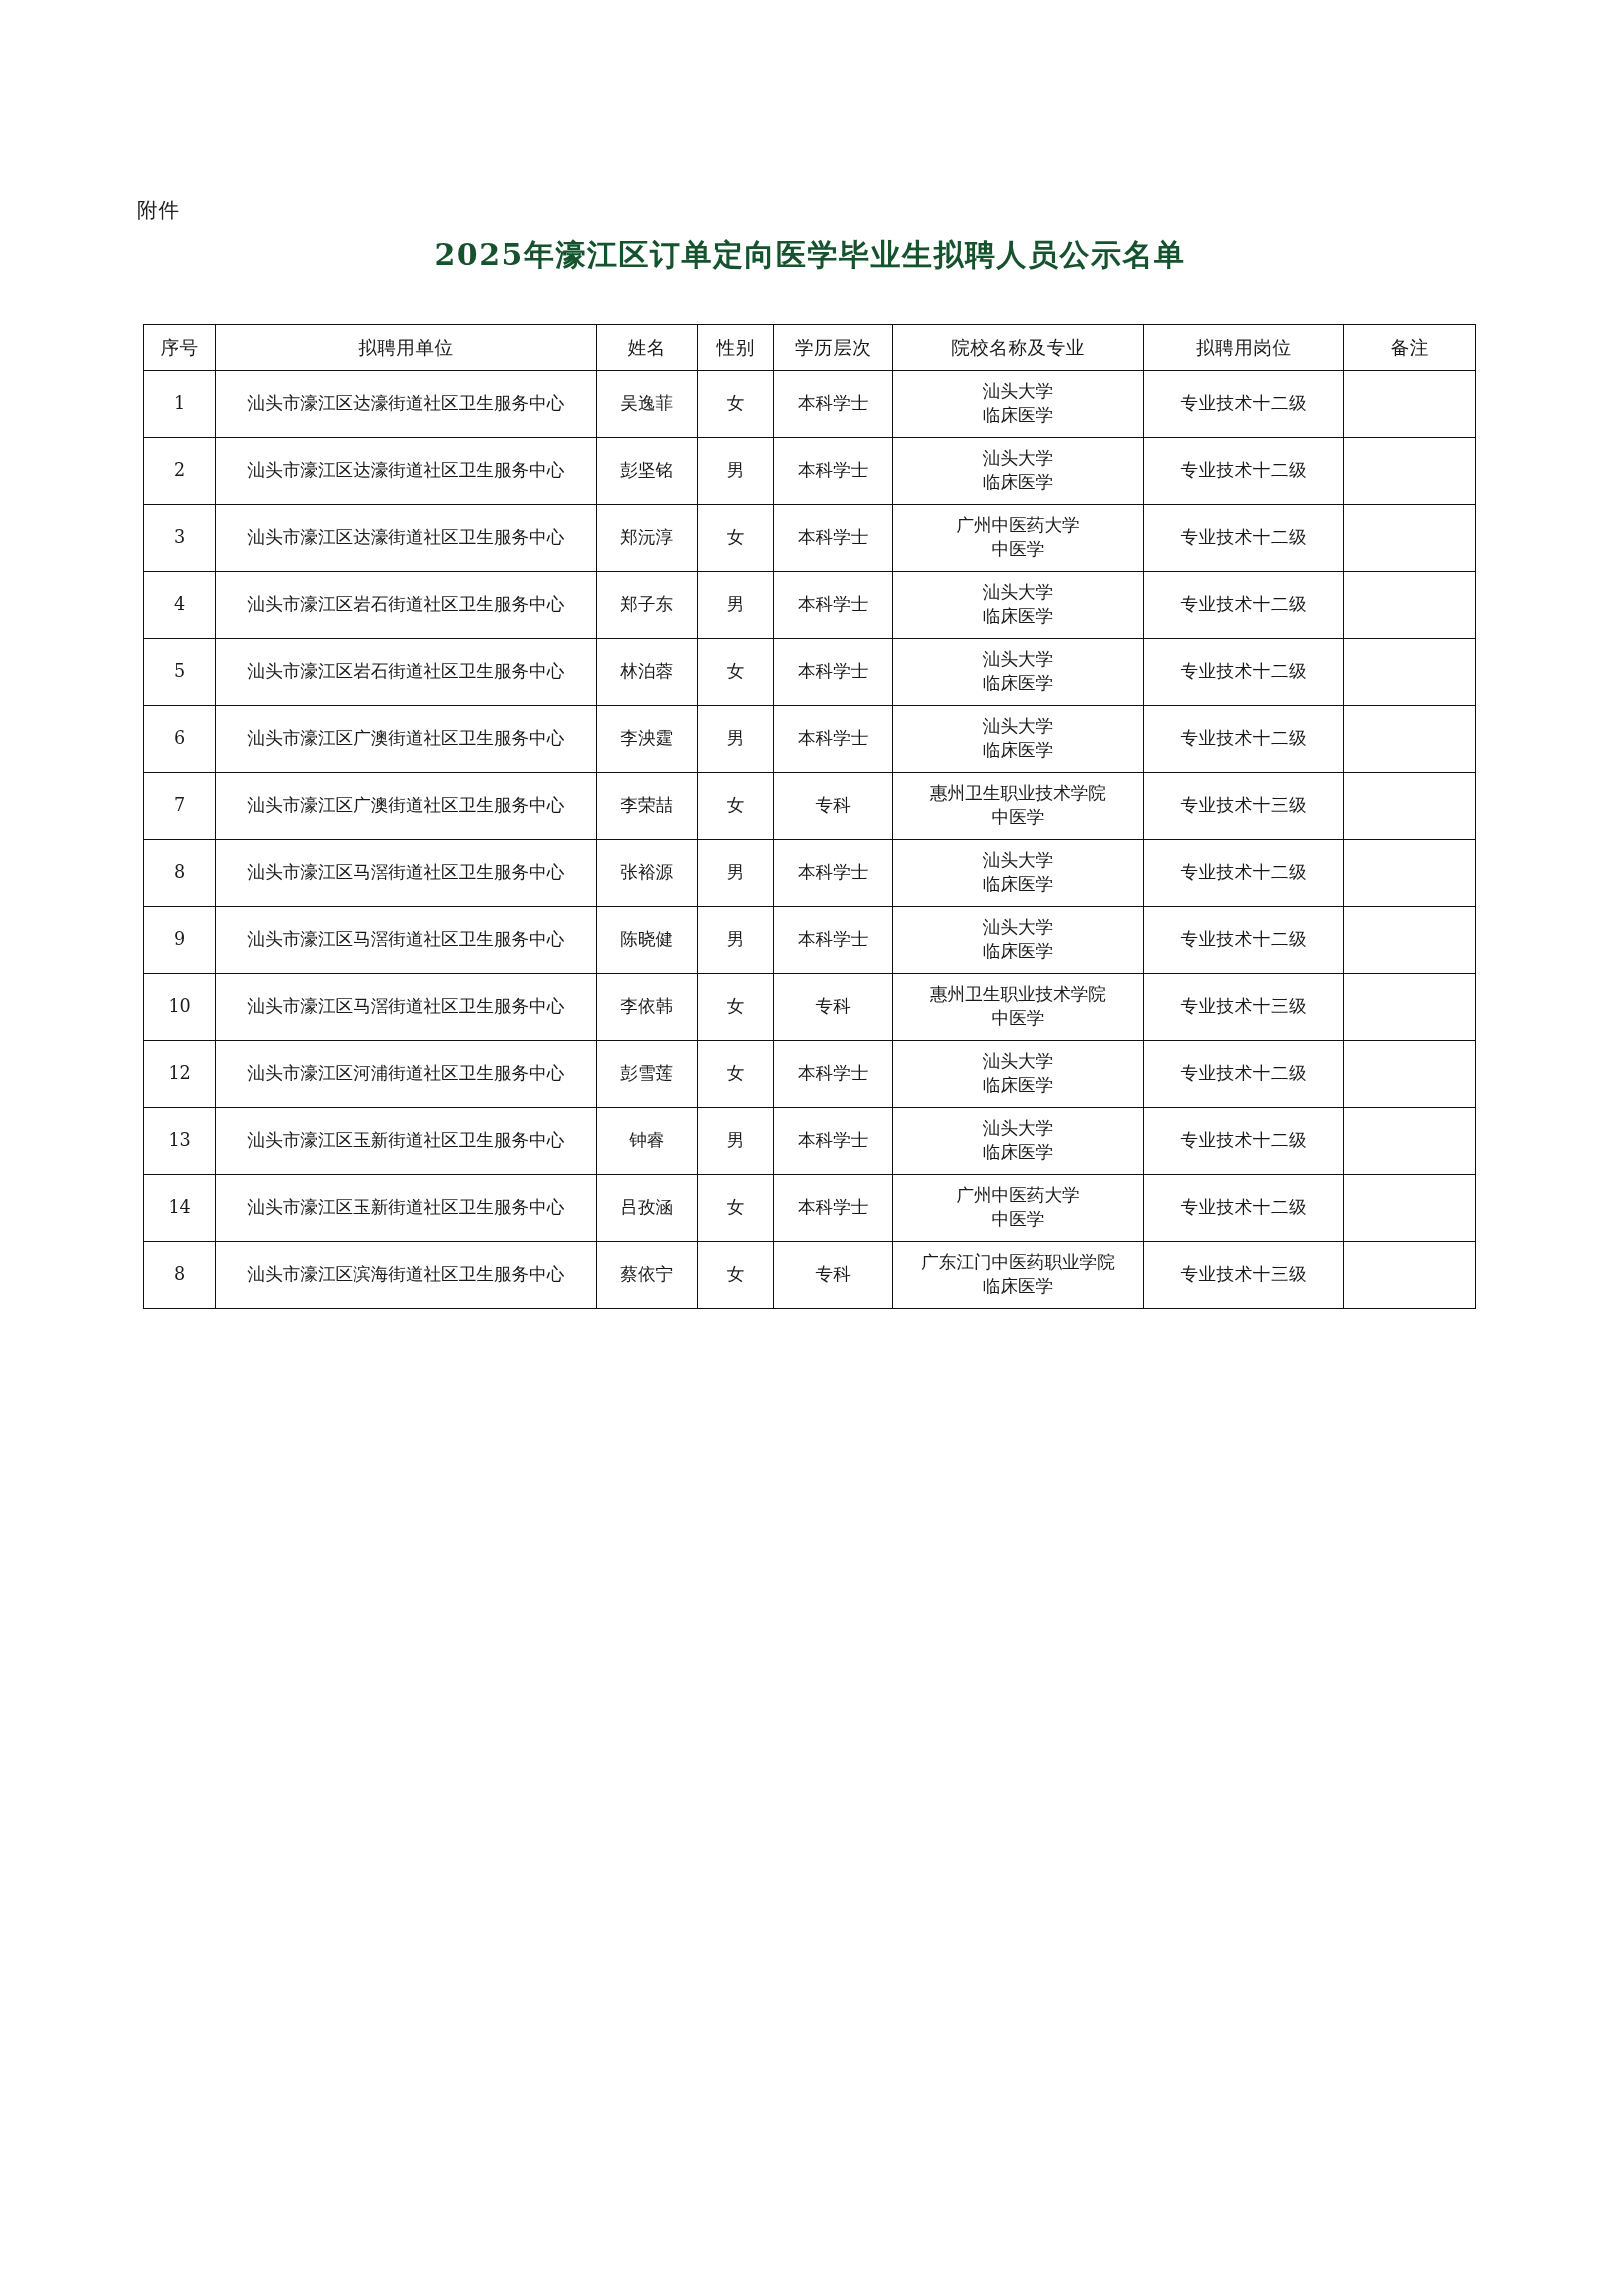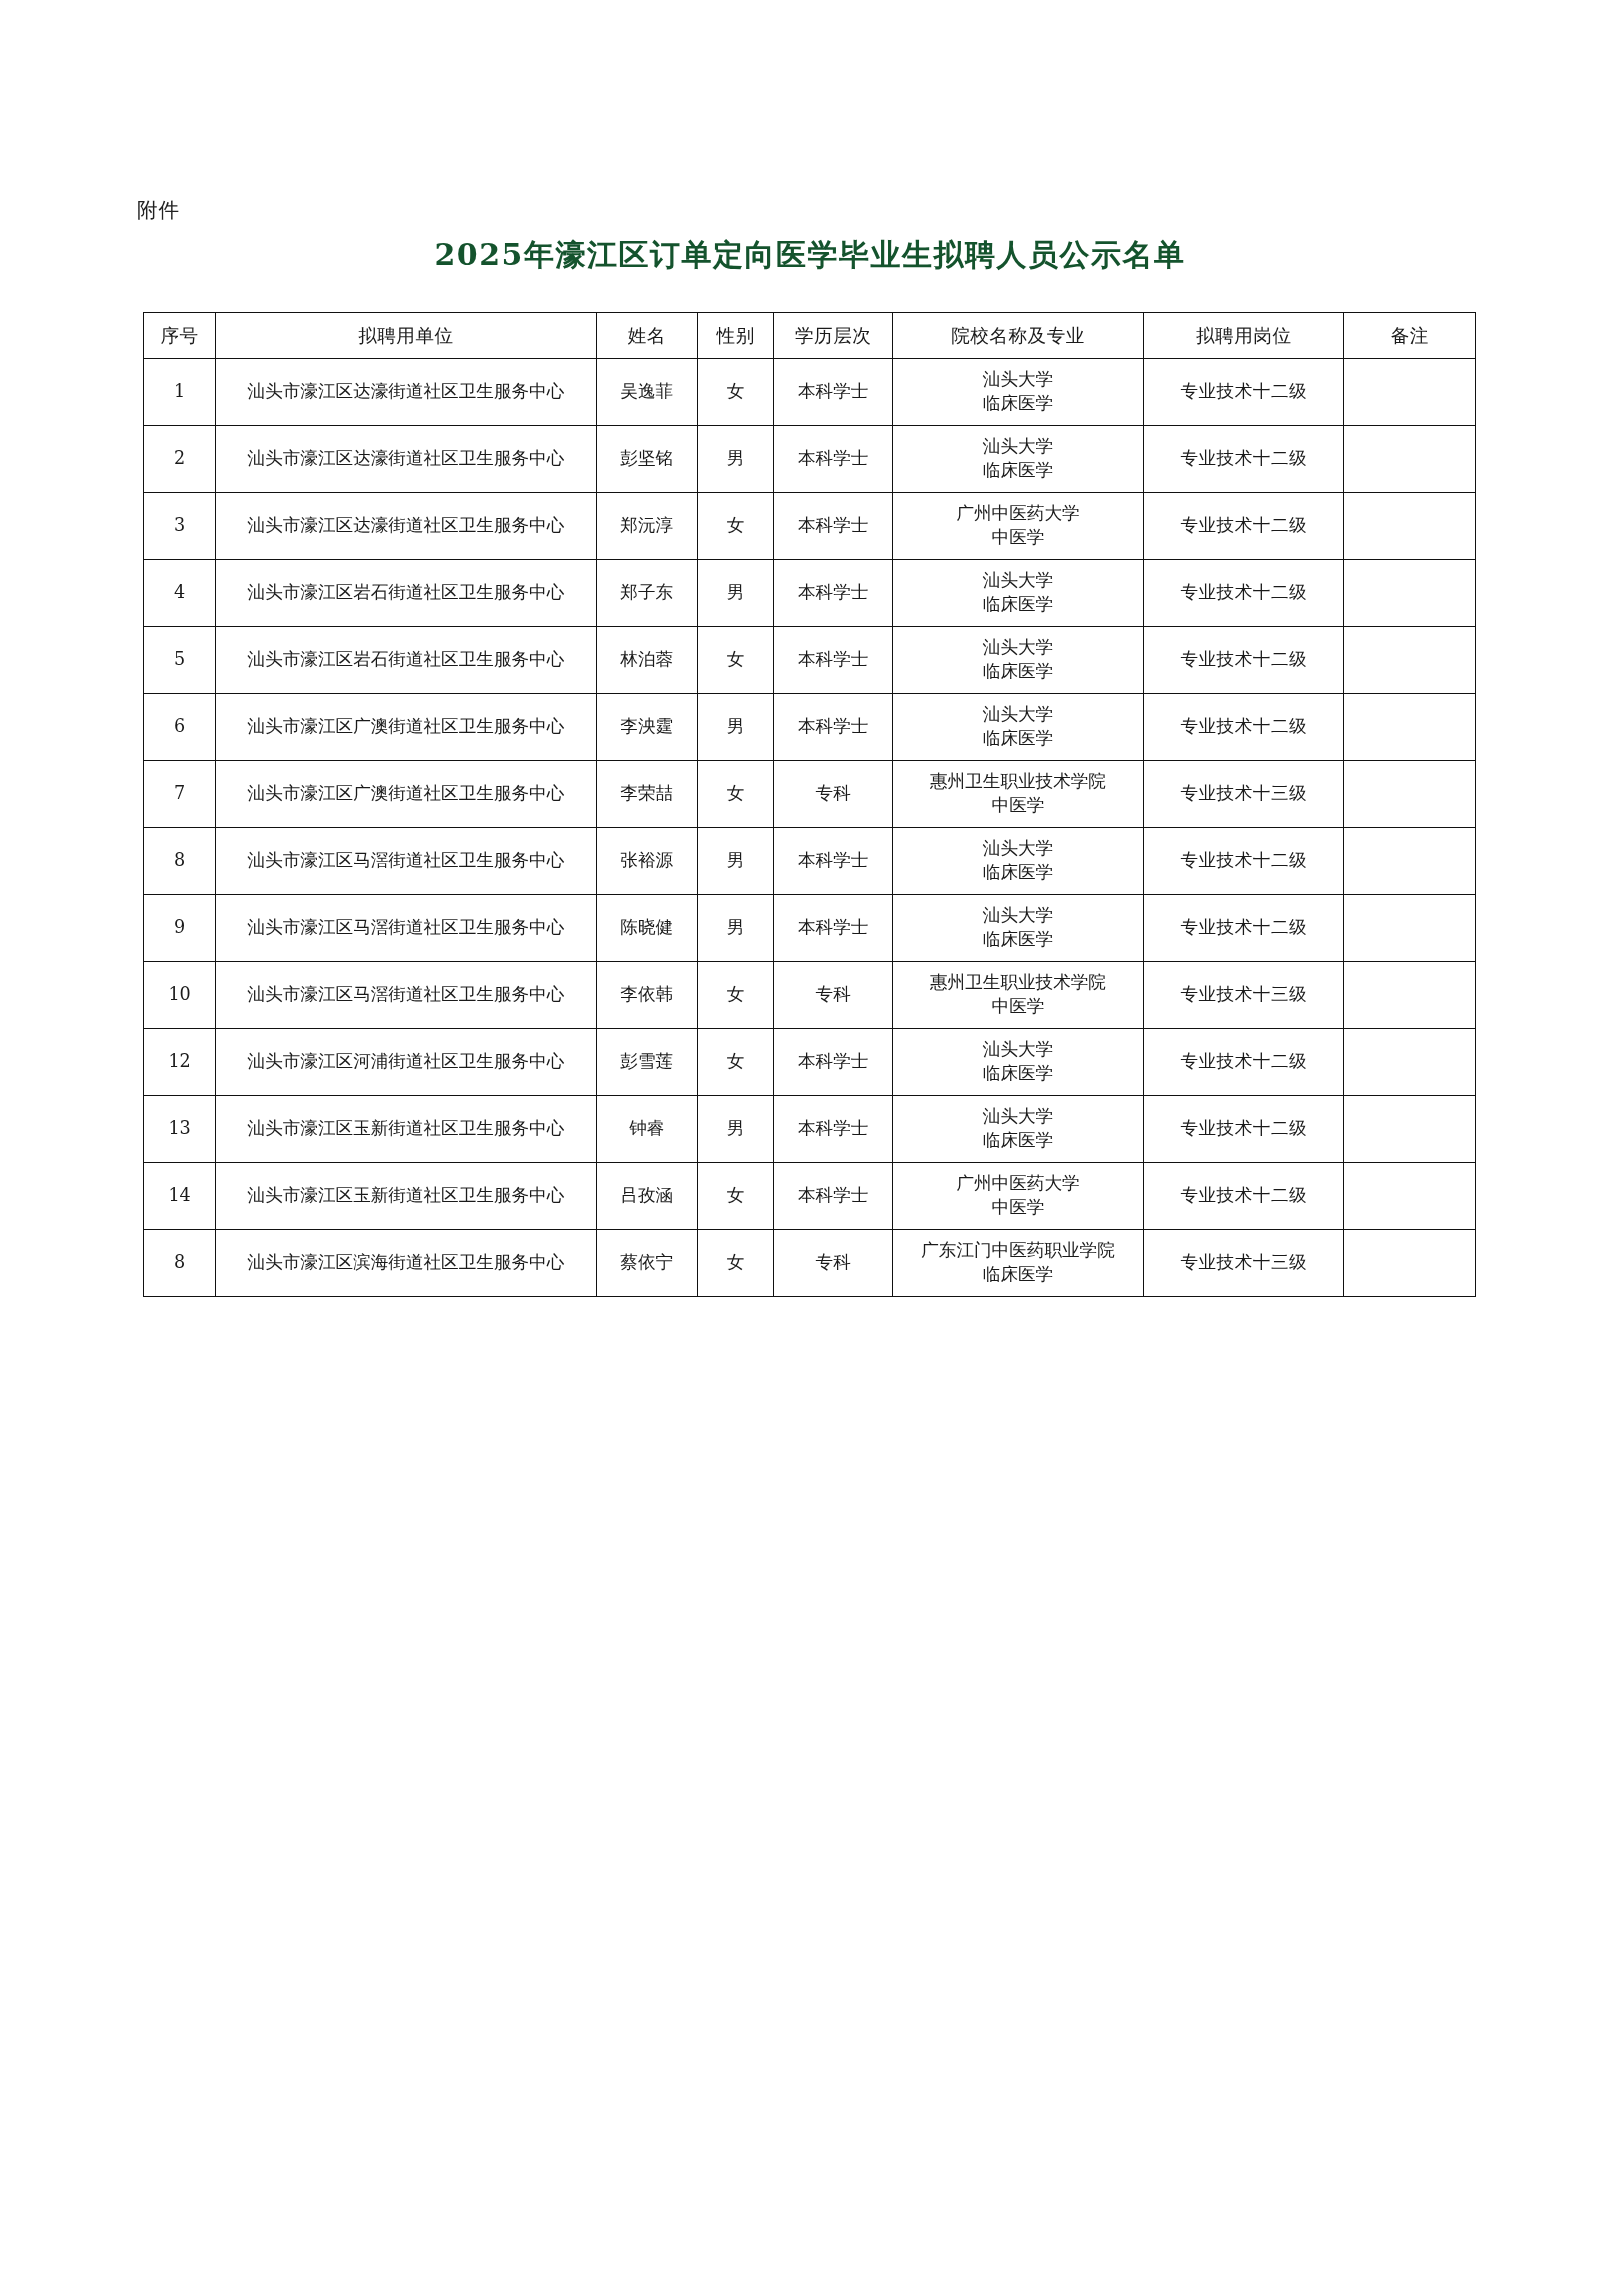--- a/index.html
+++ b/index.html
@@ -39,21 +39,21 @@
     text-align: center;
     font-size: 30px;
     font-weight: bold;
     font-family: "DejaVu Serif", "Liberation Serif", serif;
     letter-spacing: 1.5px;
     color: #14532d;
   }
   .table-wrap {
     position: absolute;
     left: 143px;
-    top: 312px;
+    top: 324px;
     width: 1333px;
   }
   table.listing {
     border-collapse: collapse;
     width: 1333px;
     table-layout: fixed;
   }
   table.listing td, table.listing th {
     border: 1px solid #111;
     text-align: center;

